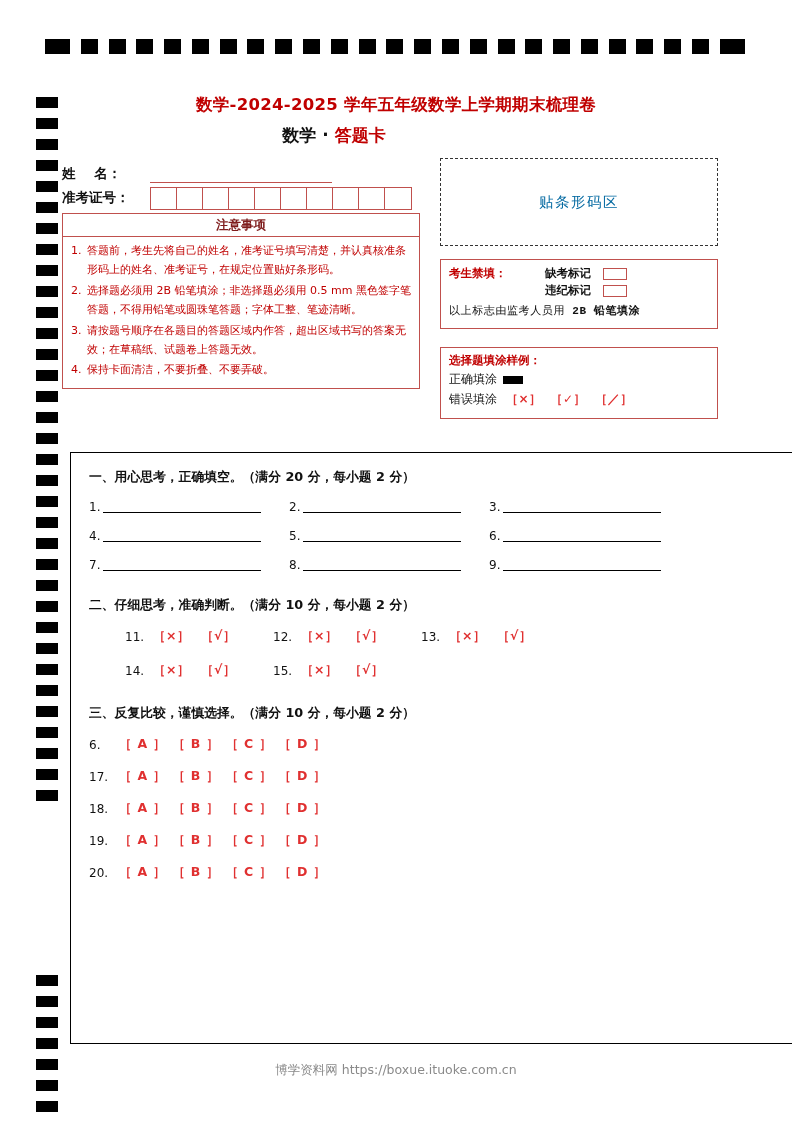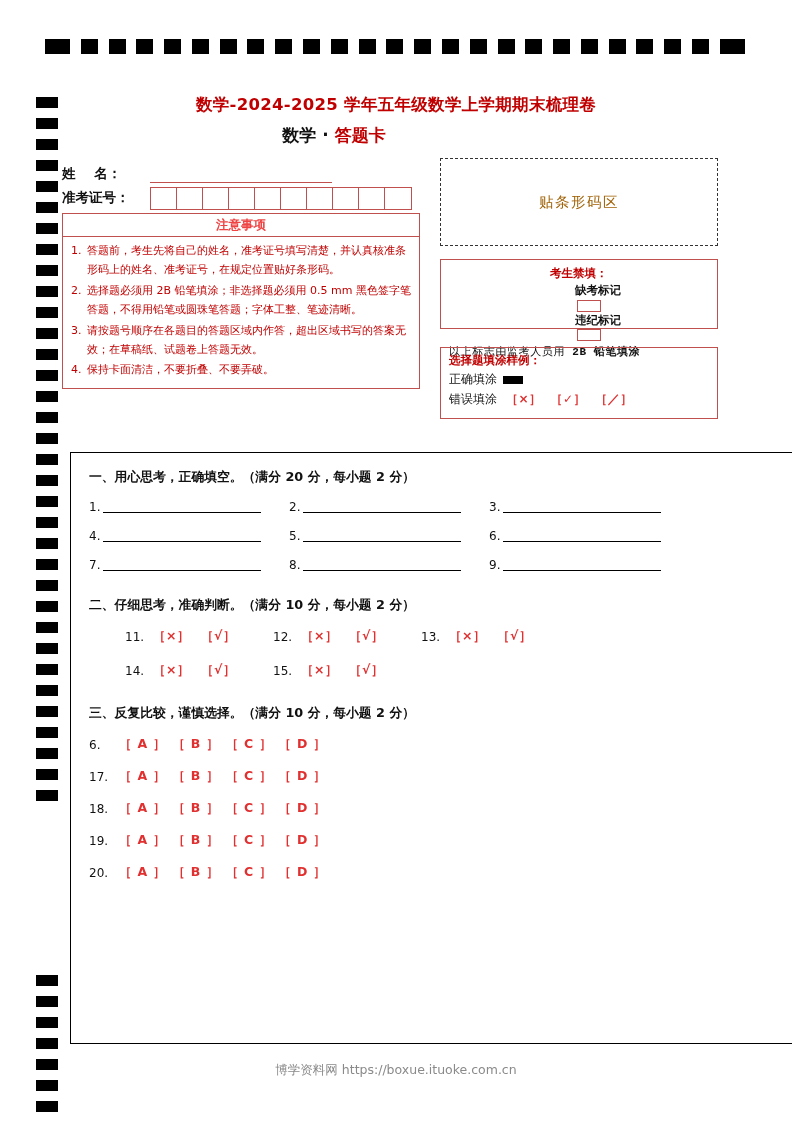--- a/index.html
+++ b/index.html
@@ -122,21 +122,21 @@
     top: 213px;
     width: 358px;
     border: 1.2px solid #c0504d;
     box-sizing: border-box;
   }
   #notice-title {
     text-align: center;
     font-family: "DejaVu Sans", sans-serif;
     font-weight: bold;
     font-size: 12.5px;
-    color: #ef4444;
+    color: #7f1d1d;
     padding: 3px 0 2px;
     border-bottom: 1.2px solid #c0504d;
   }
   #notice-list {
     padding: 5px 8px 6px 8px;
   }
   .notice-item {
     font-family: "DejaVu Sans", sans-serif;
     font-size: 11px;
     color: #c00000;
@@ -161,42 +161,41 @@
     height: 88px;
     border: 1.6px dashed #333;
     box-sizing: border-box;
     display: flex;
     align-items: center;
     justify-content: center;
   }
   #barcode-label {
     font-family: "DejaVu Sans", sans-serif;
     font-size: 14.5px;
-    color: #a16207;
+    color: #0369a1;
     letter-spacing: 1.5px;
   }
 
   
   #forbidden-box {
     position: absolute;
     left: 440px;
     top: 259px;
     width: 278px;
     height: 70px;
     border: 1.2px solid #c0504d;
     box-sizing: border-box;
     padding: 5px 0 0 8px;
   }
   .forb-row {
     display: flex;
     align-items: center;
     font-family: "DejaVu Sans", sans-serif;
     font-size: 11.5px;
     line-height: 1.5;
-    flex-direction: column;
   }
   .forb-key {
     color: #c00000;
     font-weight: bold;
     width: 66px;
     white-space: pre;
   }
   .forb-txt {
     color: #111;
     font-weight: bold;

